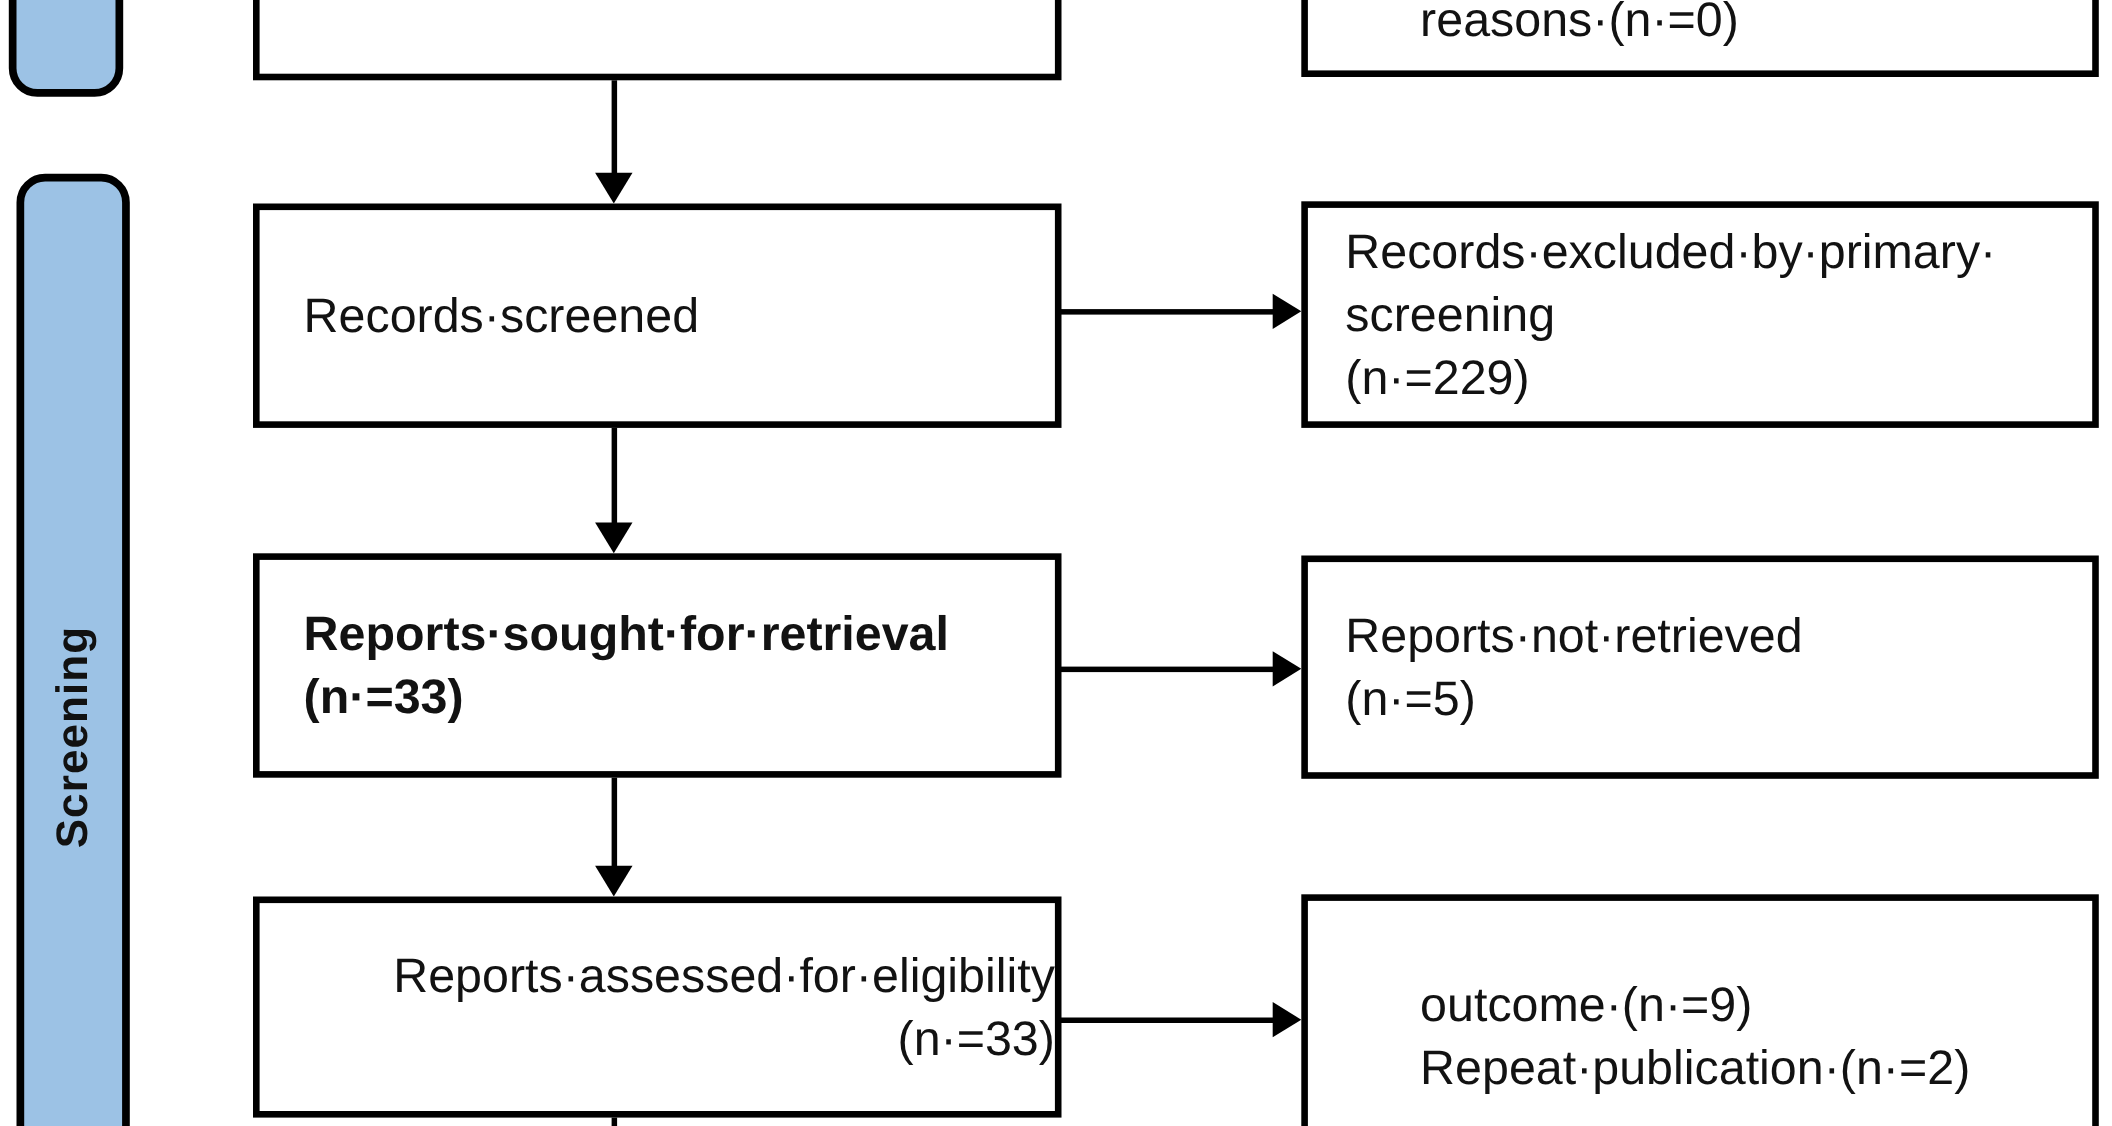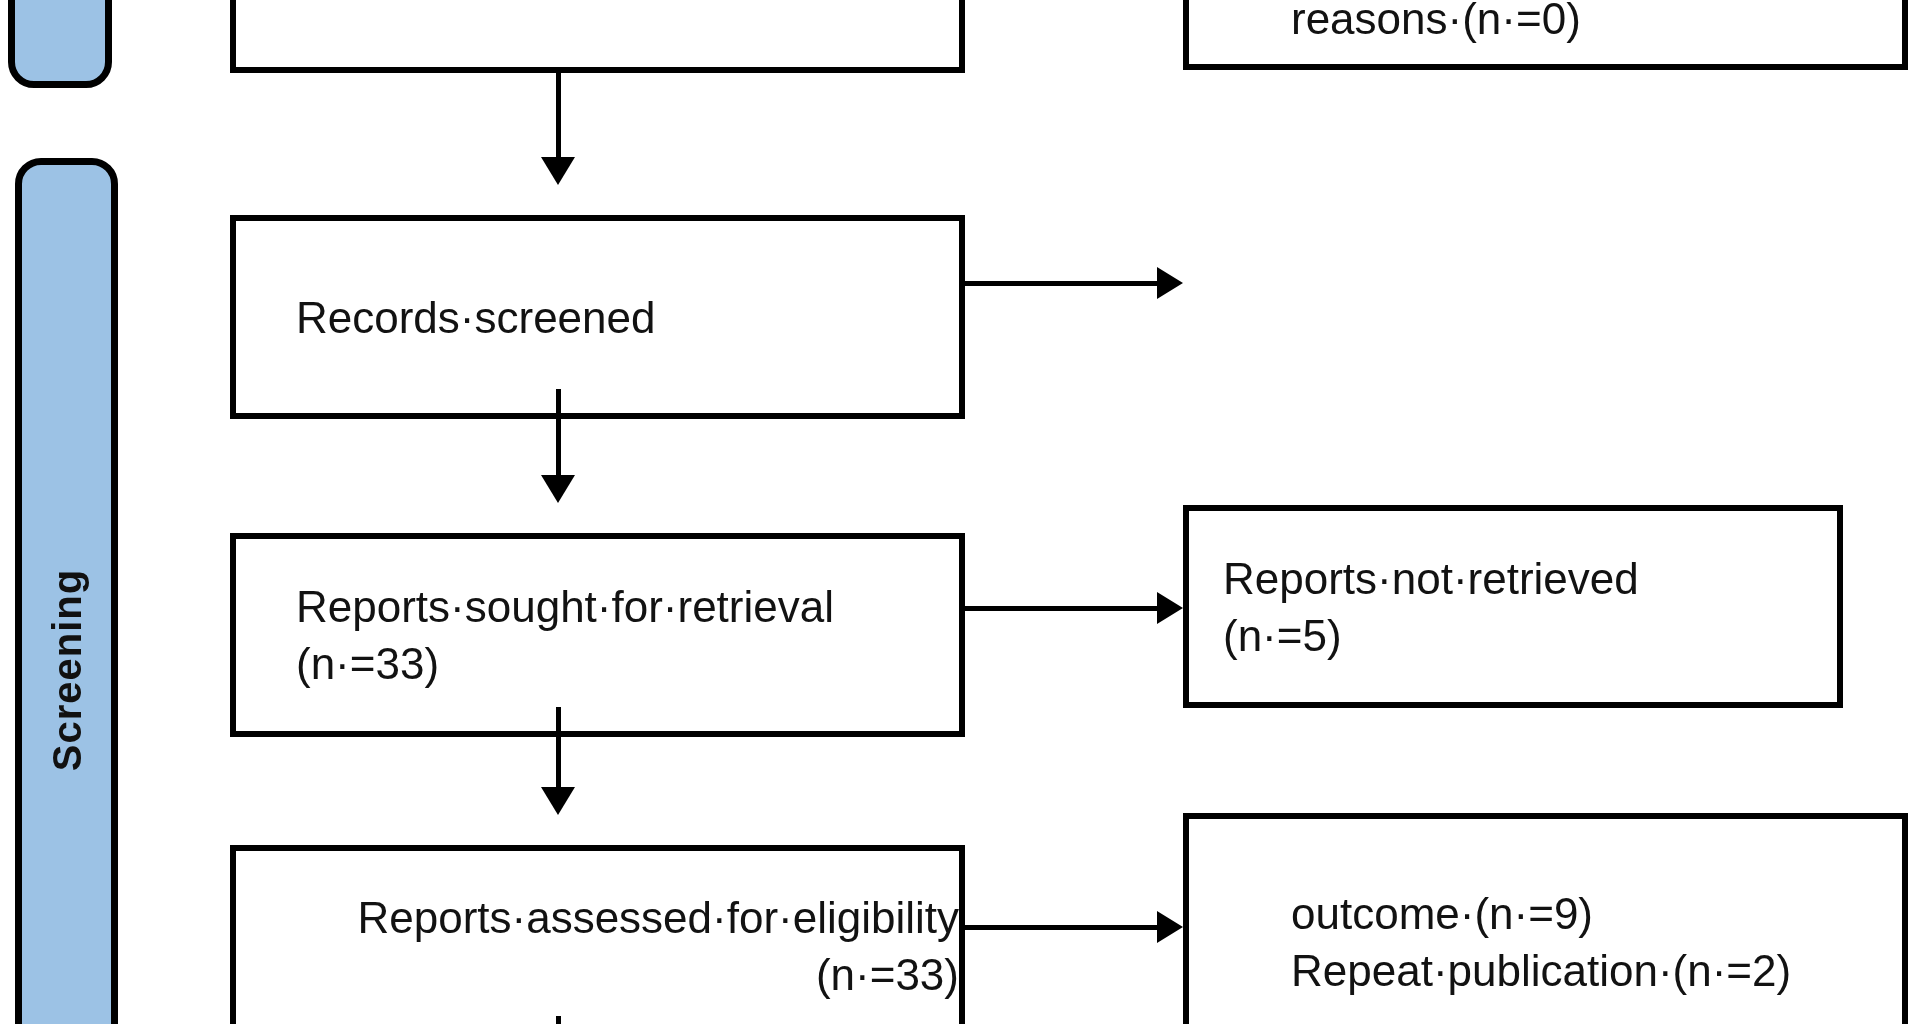--- a/index.html
+++ b/index.html
@@ -37,21 +37,21 @@
     border: 6px solid #000000;
     box-sizing: border-box;
     display: flex;
     flex-direction: column;
     justify-content: center;
     font-size: 44px;
     line-height: 57px;
   }
   .pbox .line { display: block; white-space: nowrap; }
   .pbox .indent { padding-left: 68px; }
-  .pad-left-40 { padding-left: 60px; margin-top: 30px; }
+  .pad-left-40 { padding-left: 40px; }
   .pad-left-34 { padding-left: 34px; }
   .align-bottom { justify-content: flex-end; padding-bottom: 17px; }
   .align-top { justify-content: flex-start; padding-top: 66px; }
   
   .vline { position: absolute; width: 5px; background: #000000; }
   .hline { position: absolute; height: 5px; background: #000000; }
   .head-down {
     position: absolute; width: 0; height: 0;
     border-left: 17px solid transparent;
     border-right: 17px solid transparent;
@@ -84,33 +84,38 @@
   <div class="vline" style="left:556px; top:73px; height:87px;"></div>
   <div class="head-down" style="left:541px; top:157px;"></div>
 
   <div class="pbox pad-left-40" style="left:230px; top:185px; width:735px; height:204px;">
     <span class="line">Records·screened</span>
   </div>
 
   <div class="hline" style="left:963px; top:281px; width:196px;"></div>
   <div class="head-right" style="left:1157px; top:267px;"></div>
 
+  <div class="pbox pad-left-34" style="left:1183px; top:183px; width:725px; height:206px;">
+    <span class="line">Records·excluded·by·primary·</span>
+    <span class="line">screening</span>
+    <span class="line">(n·=229)</span>
+  </div>
 
   <div class="vline" style="left:556px; top:389px; height:87px;"></div>
   <div class="head-down" style="left:541px; top:475px;"></div>
 
-  <div class="pbox pad-left-40" style="left:230px; top:503px; width:735px; height:204px;">
+  <div class="pbox pad-left-40" style="left:230px; top:503px; width:735px; height:204px;font-weight:bold;">
     <span class="line">Reports·sought·for·retrieval</span>
     <span class="line">(n·=33)</span>
   </div>
 
   <div class="hline" style="left:963px; top:606px; width:196px;"></div>
   <div class="head-right" style="left:1157px; top:592px;"></div>
 
-  <div class="pbox pad-left-34" style="left:1183px; top:505px; width:660px; height:203px;">
+  <div class="pbox pad-left-34" style="left:1183px; top:505px; width:725px; height:203px;">
     <span class="line">Reports·not·retrieved</span>
     <span class="line">(n·=5)</span>
   </div>
 
   <div class="vline" style="left:556px; top:707px; height:82px;"></div>
   <div class="head-down" style="left:541px; top:787px;"></div>
 
   <div class="pbox pad-left-40" style="left:230px; top:815px; width:735px; height:201px;text-align:right;">
     <span class="line">Reports·assessed·for·eligibility</span>
     <span class="line">(n·=33)</span>

